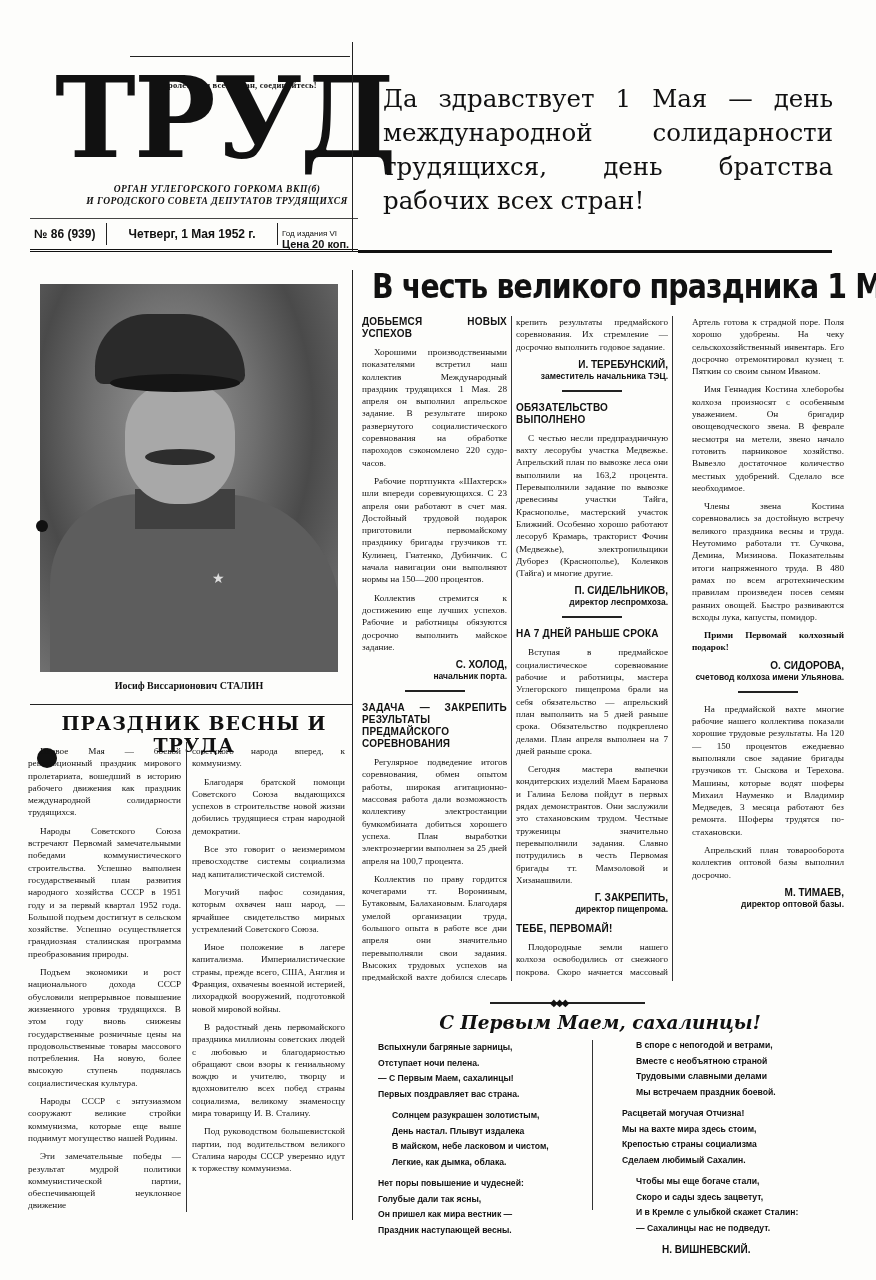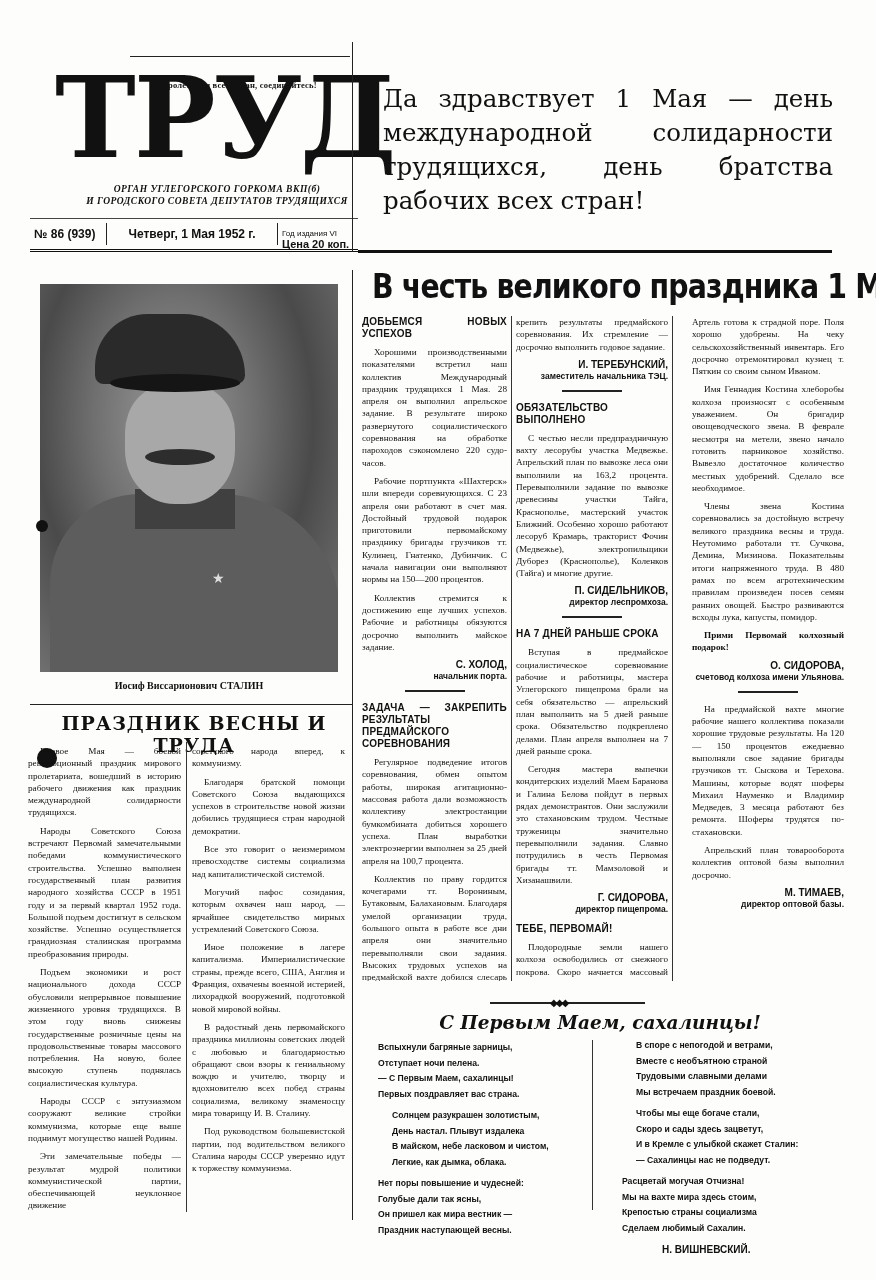--- a/index.html
+++ b/index.html
@@ -130,21 +130,21 @@
   <div class="sigr">заместитель начальника ТЭЦ.</div>
   <div class="sep"></div>
   <div class="hd">ОБЯЗАТЕЛЬСТВО ВЫПОЛНЕНО</div>
   <p>С честью несли предпраздничную вахту лесорубы участка Медвежье. Апрельский план по вывозке леса они выполнили на 163,2 процента. Перевыполнили задание по вывозке древесины участки Тайга, Краснополье, мастерский участок Ближний. Особенно хорошо работают лесоруб Крамарь, тракторист Фочин (Медвежье), электропильщики Дуборез (Краснополье), Коленков (Тайга) и многие другие.</p>
   <div class="sig">П. СИДЕЛЬНИКОВ,</div>
   <div class="sigr">директор леспромхоза.</div>
   <div class="sep"></div>
   <div class="hd">НА 7 ДНЕЙ РАНЬШЕ СРОКА</div>
   <p>Вступая в предмайское социалистическое соревнование рабочие и работницы, мастера Углегорского пищепрома брали на себя обязательство — апрельский план выполнить на 5 дней раньше срока. Обязательство подкреплено делами. План апреля выполнен на 7 дней раньше срока.</p>
   <p>Сегодня мастера выпечки кондитерских изделий Маем Баранова и Галина Белова пойдут в первых рядах демонстрантов. Они заслужили это стахановским трудом. Честные труженицы значительно перевыполнили задания. Славно потрудились в честь Первомая бригады тт. Мамзоловой и Хизанашвили.</p>
-  <div class="sig">Г. СИДОРОВА,</div>
+  <div class="sig">Г. ЗАКРЕПИТЬ,</div>
   <div class="sigr">директор пищепрома.</div>
   <div class="hd" style="margin-top:8px">ТЕБЕ, ПЕРВОМАЙ!</div>
   <p>Плодородные земли нашего колхоза освободились от снежного покрова. Скоро начнется массовый сев зерновых и овощных.</p>
 </div>
 <div class="vr" style="left:672px;top:316px;height:665px;"></div>
 
 <div class="col" style="left:678px;top:316px;width:152px;height:680px;overflow:hidden;margin-left:14px;">
   <p style="text-indent:0">Артель готова к страдной поре. Поля хорошо удобрены. На чеку сельскохозяйственный инвентарь. Его досрочно отремонтировал кузнец т. Пяткин со своим сыном Иваном.</p>
   <p>Имя Геннадия Костина хлеборобы колхоза произносят с особенным уважением. Он бригадир овощеводческого звена. В феврале несмотря на метели, звено начало готовить парниковое хозяйство. Вывезло достаточное количество местных удобрений. Сделало все необходимое.</p>
   <p>Члены звена Костина соревновались за достойную встречу великого праздника весны и труда. Неутомимо работали тт. Сучкова, Демина, Мизинова. Показательны итоги напряженного труда. В 480 рамах по всем агротехническим правилам произведен посев семян ранних овощей. Быстро развиваются всходы лука, капусты, помидор.</p>
@@ -184,26 +184,26 @@
   </div>
 </div>
 <div class="abs poem-vr"></div>
 <div class="poem" style="left:622px;top:1038px;width:215px;">
   <div class="st ind">
     <div>В споре с непогодой и ветрами,</div>
     <div>Вместе с необъятною страной</div>
     <div>Трудовыми славными делами</div>
     <div>Мы встречаем праздник боевой.</div>
   </div>
+  <div class="st">
+    <div>Расцветай могучая Отчизна!</div>
+    <div>Мы на вахте мира здесь стоим,</div>
+    <div>Крепостью страны социализма</div>
+    <div>Сделаем любимый Сахалин.</div>
+  </div>
   <div class="st ind">
     <div>Чтобы мы еще богаче стали,</div>
     <div>Скоро и сады здесь зацветут,</div>
     <div>И в Кремле с улыбкой скажет Сталин:</div>
     <div>— Сахалинцы нас не подведут.</div>
   </div>
-  <div class="st">
-    <div>Расцветай могучая Отчизна!</div>
-    <div>Мы на вахте мира здесь стоим,</div>
-    <div>Крепостью страны социализма</div>
-    <div>Сделаем любимый Сахалин.</div>
-  </div>
   <div class="poem-sig" style="padding-left:40px;">Н. ВИШНЕВСКИЙ.</div>
 </div>
 
 </body></html>

